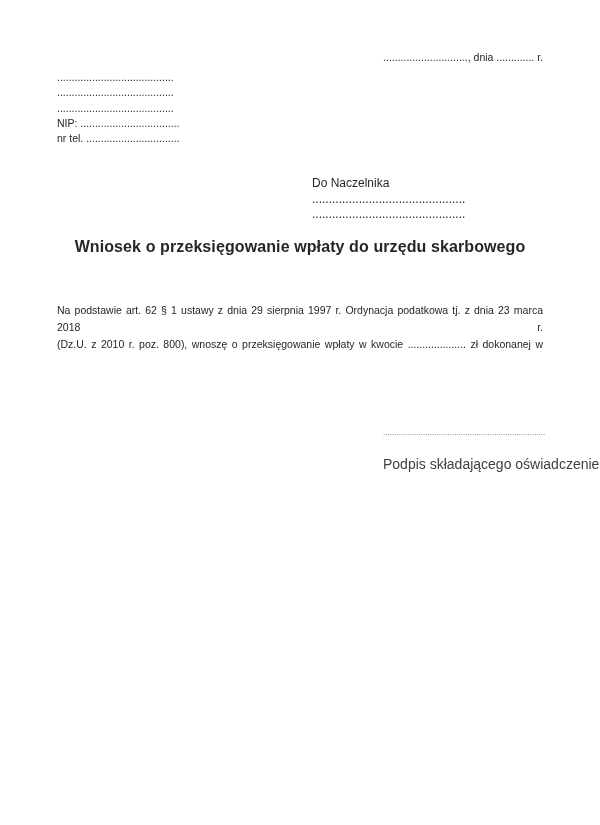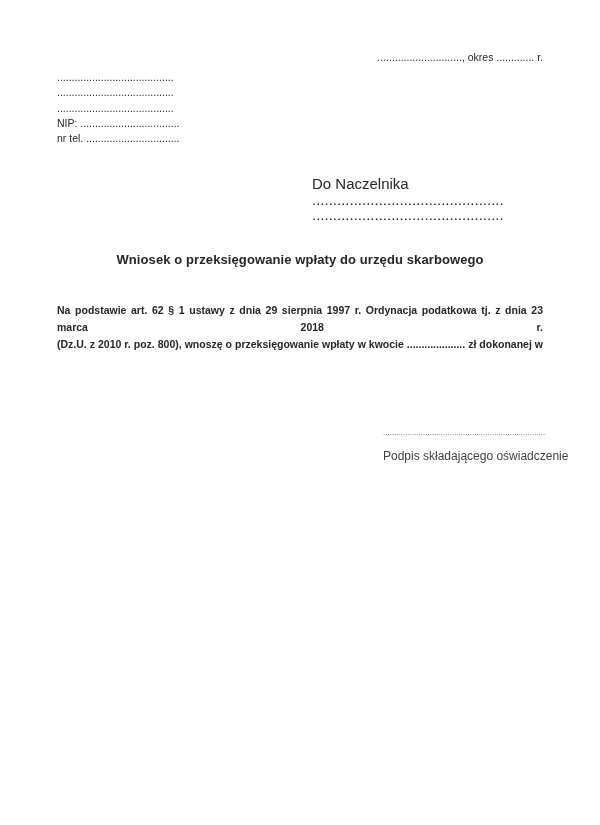--- a/index.html
+++ b/index.html
@@ -30,75 +30,74 @@
     top: 70px;
     left: 57px;
     font-size: 10.5px;
     line-height: 15.3px;
   }
   .sender-block .fill-line { white-space: nowrap; }
   .addressee-block {
     position: absolute;
     top: 176px;
     left: 312px;
-    font-size: 15px;
+    font-size: 12px;
     line-height: 15.6px;
   }
   .addressee-block .fill-line { white-space: nowrap; }
   .doc-title {
     position: absolute;
-    top: 252px;
+    top: 238px;
     left: 57px;
     width: 486px;
     text-align: center;
     font-weight: bold;
-    font-size: 13px;
+    font-size: 16px;
     letter-spacing: 0.1px;
   }
   .body-par {
     position: absolute;
     top: 302px;
     left: 57px;
     width: 486px;
     font-size: 10.5px;
     line-height: 17px;
   }
   .body-line { width: 486px; overflow: hidden; }
   .jf {
     text-align: justify;
     text-align-last: justify;
-    font-weight: bold;
   }
   .signature-block {
     position: absolute;
     top: 428px;
     left: 383px;
     width: 162px;
     text-align: center;
   }
   .sig-dots {
     font-size: 8px;
     line-height: 9px;
     color: #5a5a5a;
     white-space: nowrap;
     overflow: hidden;
   }
   .sig-caption {
-    font-size: 12px;
+    font-size: 14px;
     color: #3f3f3f;
-    margin-top: 12px;
+    margin-top: 19px;
     white-space: nowrap;
   }
 </style>
 </head>
 <body>
 
 <div class="page">
 
-  <div class="date-line">............................., okres ............. r.</div>
+  <div class="date-line">............................., dnia ............. r.</div>
 
   <div class="sender-block">
     <div class="fill-line">........................................</div>
     <div class="fill-line">........................................</div>
     <div class="fill-line">........................................</div>
     <div class="fill-line">NIP: ..................................</div>
     <div class="fill-line">nr tel. ................................</div>
   </div>
 
   <div class="addressee-block">

